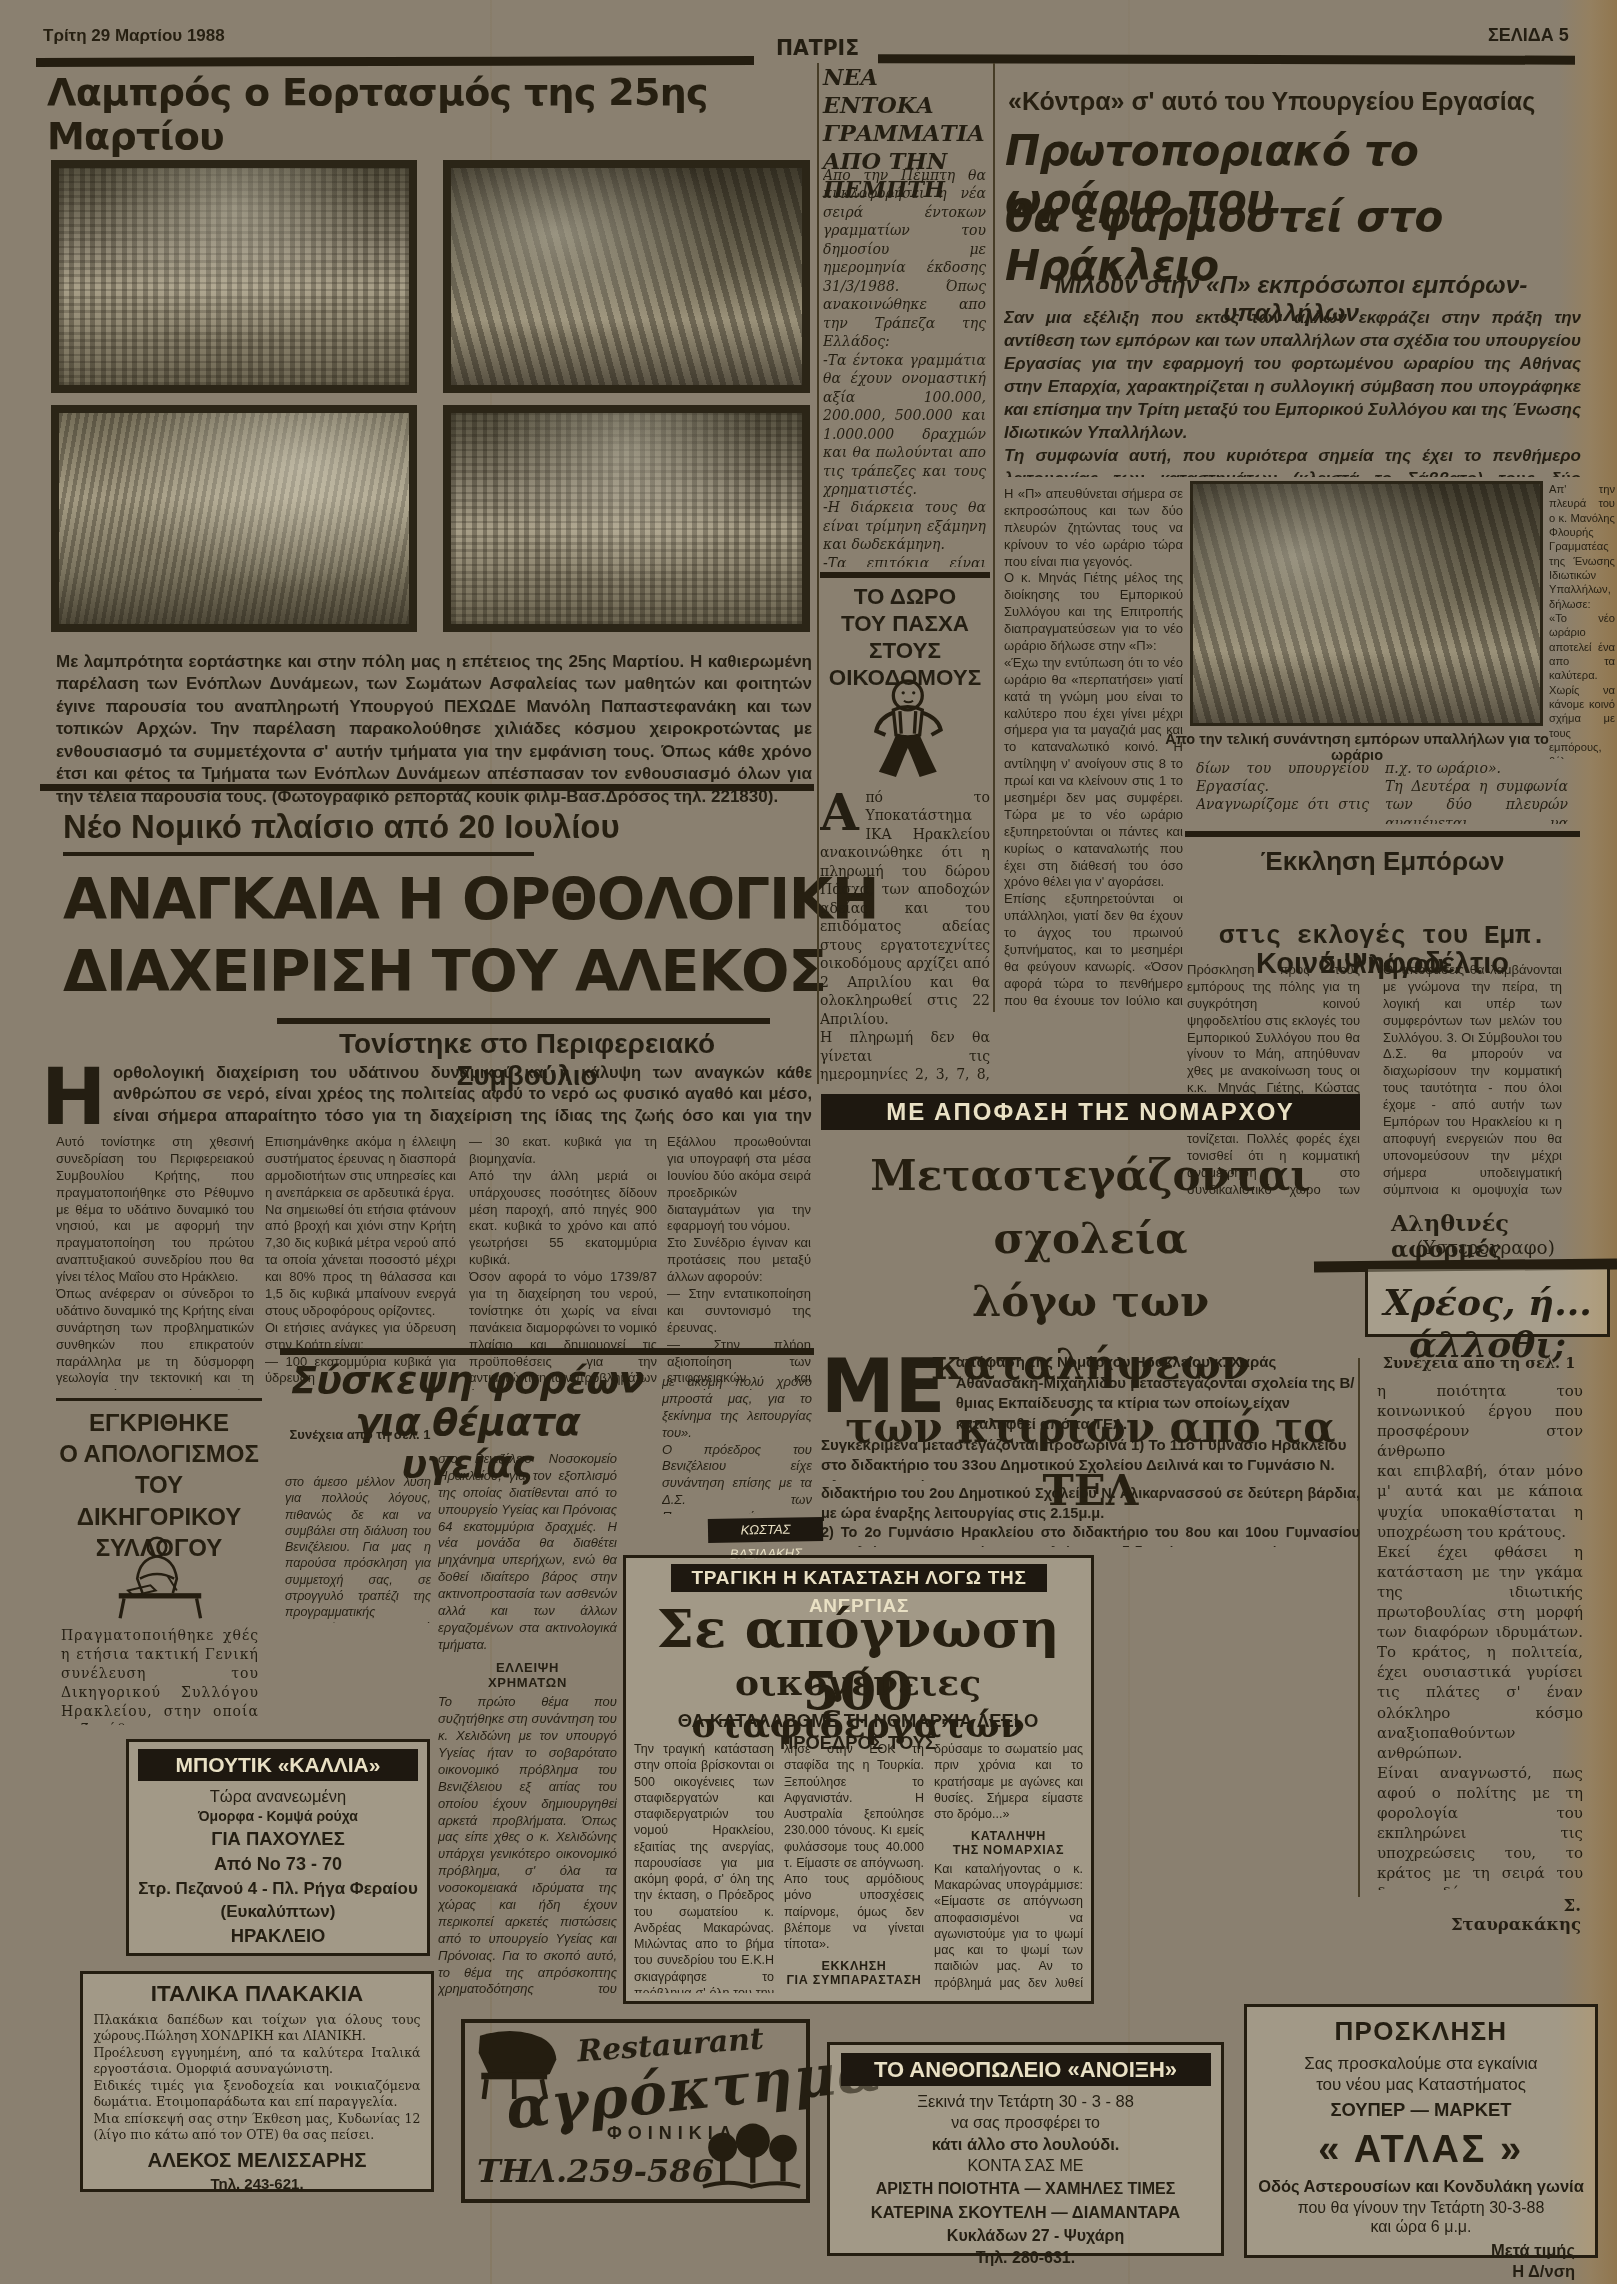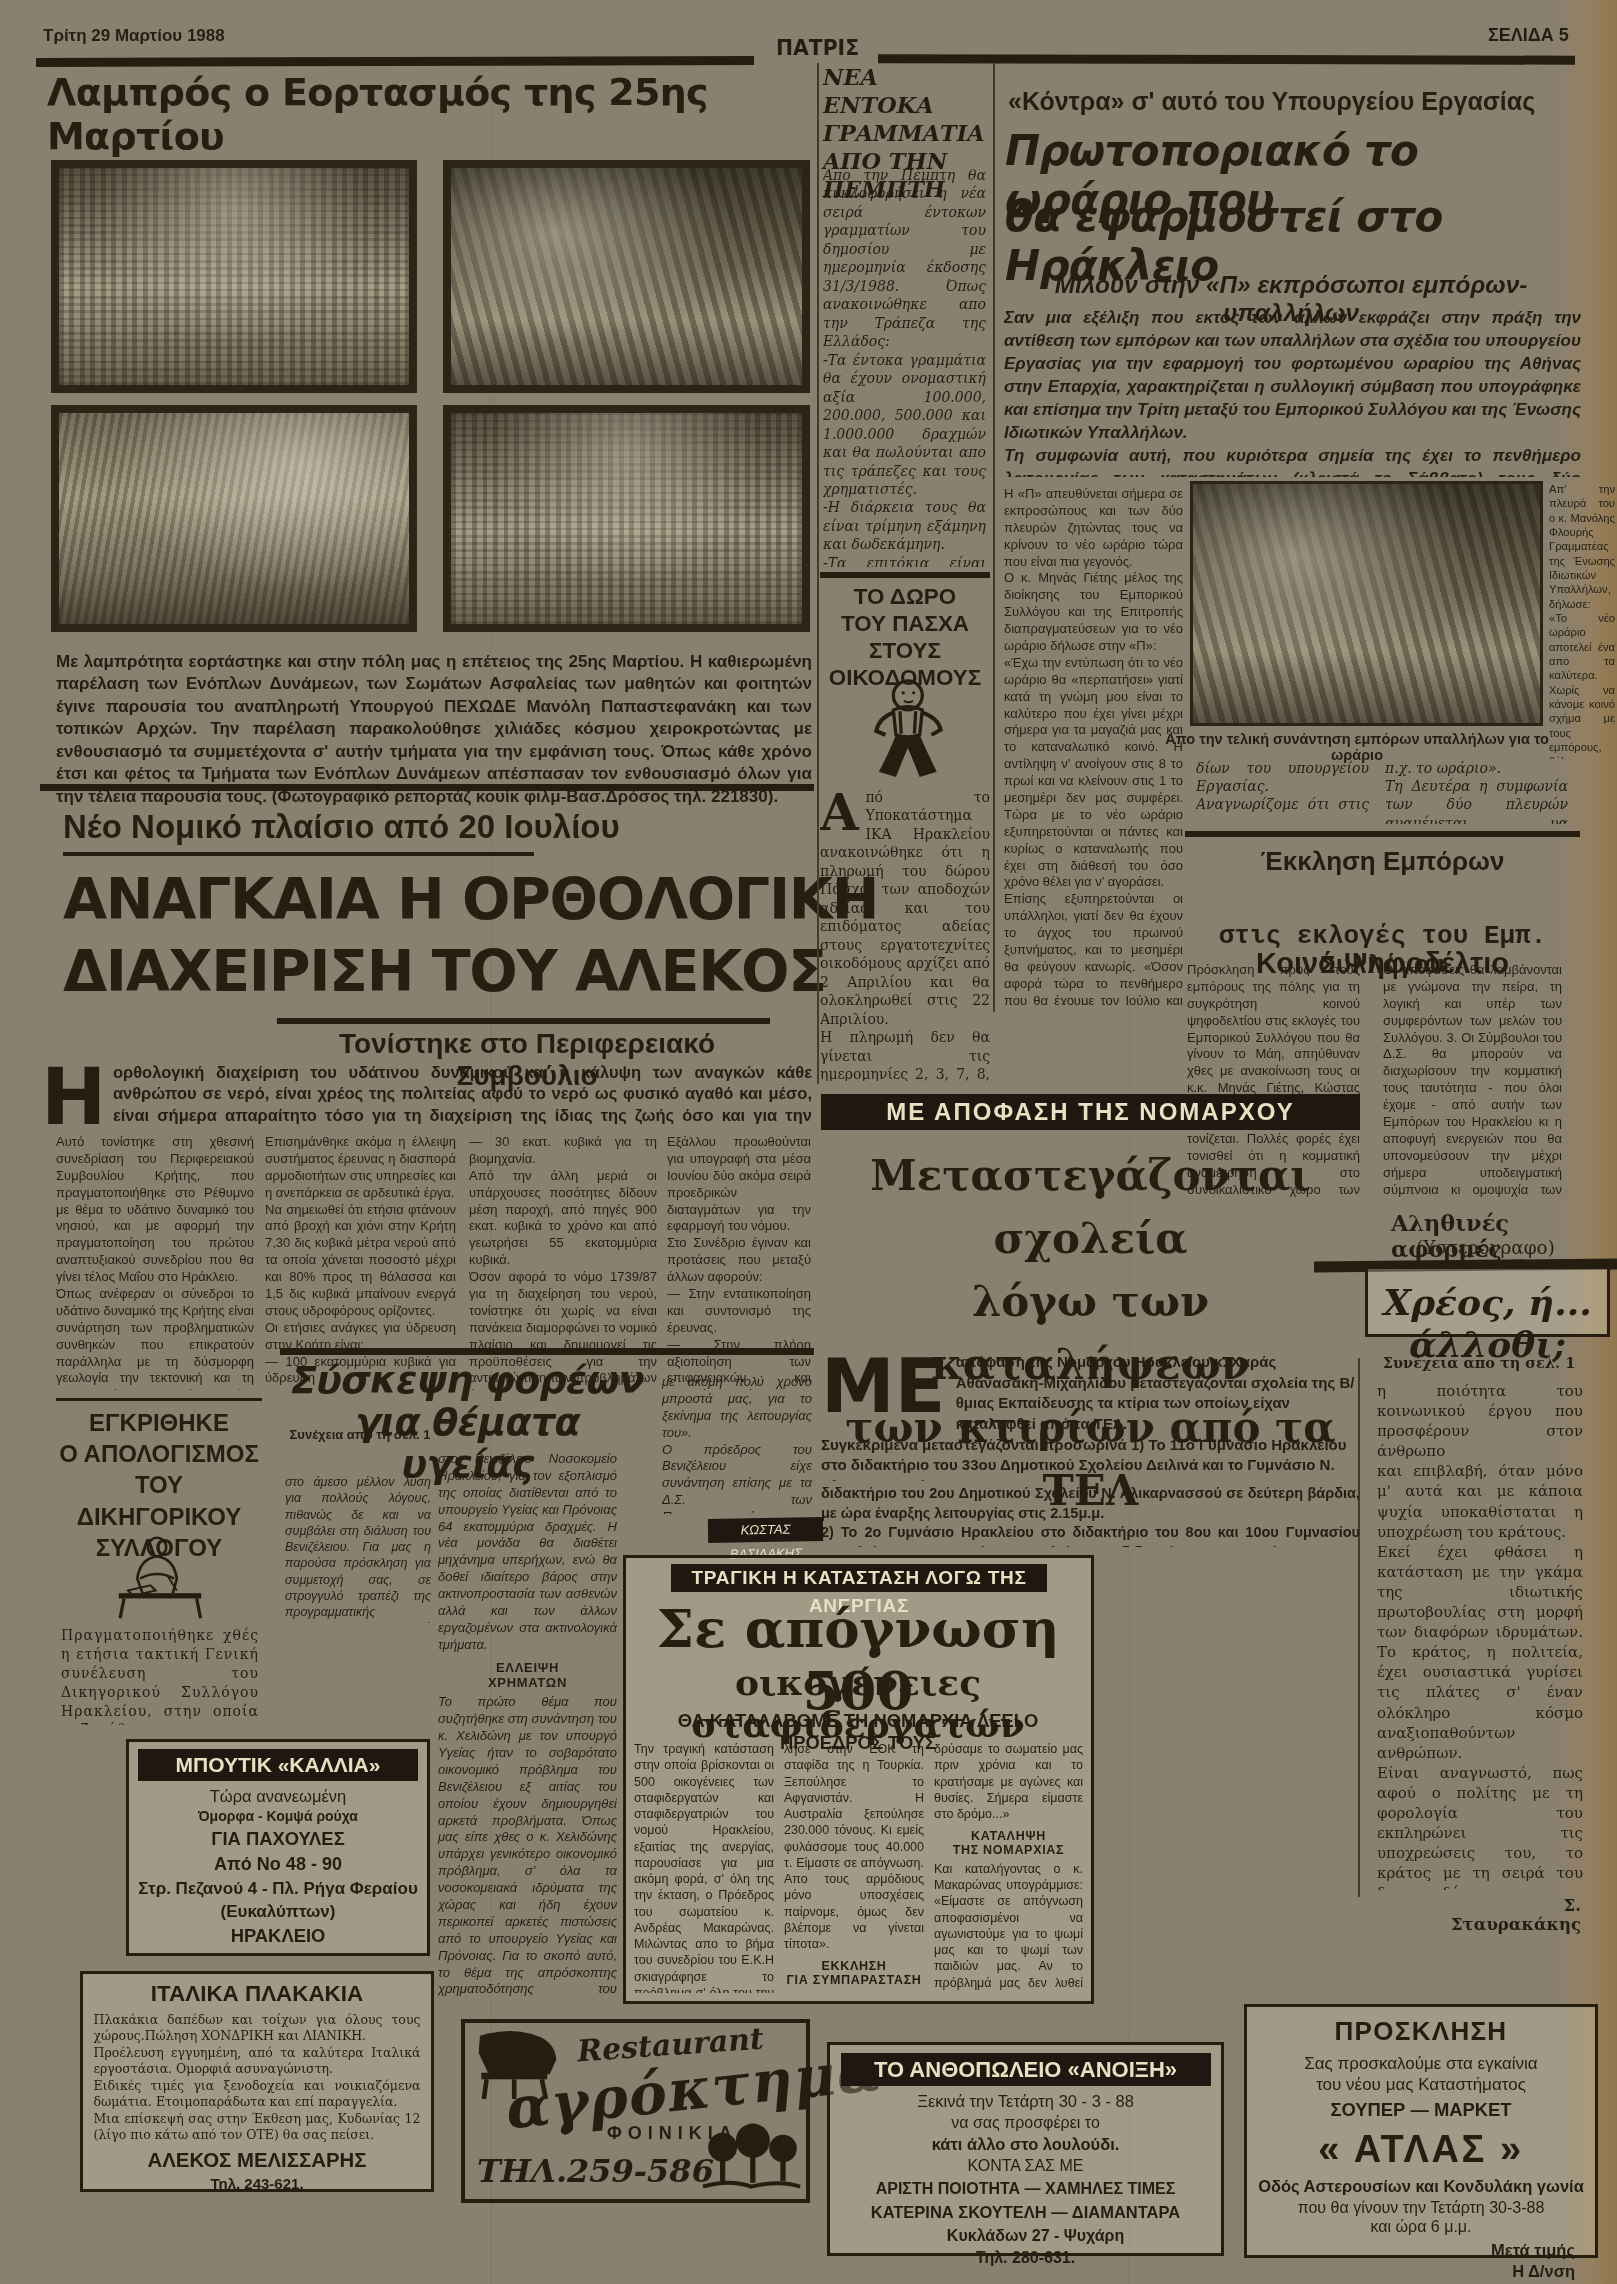--- a/index.html
+++ b/index.html
@@ -222,21 +222,21 @@
 
   <div class="abs serif just pre clip" style="left:59px;top:1629px;width:198px;height:0;"></div>
   <div class="abs serif just pre clip" style="left:61px;top:1627px;width:198px;height:0px;"></div>
   <div class="abs serif just pre" style="left:61px;top:1626px;width:198px;height:99px;font-size:14px;line-height:1.35;letter-spacing:1px;overflow:hidden;">Πραγματοποιήθηκε χθές η ετήσια τακτική Γενική συνέλευση του Δικηγορικού Συλλόγου Ηρακλείου, στην οποία συζητήθηκε και εγκρίθηκε ο απολογισμός δράσης του Δ.Σ για το 1987, και ο προϋπολογισμός του 1988.</div>
 
   <div class="abs box" style="left:126px;top:1739px;width:304px;height:217px;border-width:3.3px;">
     <div class="inv ctr sans b" style="margin:6.6px 9.2px 4px 9.2px;height:32px;font-size:21px;line-height:32px;">ΜΠΟΥΤΙΚ «ΚΑΛΛΙΑ»</div>
     <div class="ctr sans" style="font-size:16.5px;line-height:1.35;">Τώρα ανανεωμένη</div>
     <div class="ctr sans b" style="font-size:14px;line-height:1.35;">Όμορφα - Κομψά ρούχα</div>
     <div class="ctr sans b" style="font-size:18.4px;line-height:1.45;">ΓΙΑ ΠΑΧΟΥΛΕΣ</div>
-    <div class="ctr sans b" style="font-size:18px;line-height:1.35;">Από Νο 48 - 90</div>
+    <div class="ctr sans b" style="font-size:18px;line-height:1.35;">Από Νο 73 - 70</div>
     <div class="ctr sans b" style="font-size:17px;line-height:1.45;">Στρ. Πεζανού 4 - Πλ. Ρήγα Φεραίου</div>
     <div class="ctr sans b" style="font-size:17px;line-height:1.3;">(Ευκαλύπτων)</div>
     <div class="ctr sans b" style="font-size:18.4px;line-height:1.4;">ΗΡΑΚΛΕΙΟ</div>
   </div>
 
   <div class="abs box" style="left:80px;top:1971px;width:354px;height:221px;border-width:3.3px;">
     <div class="ctr sans b" style="font-size:22.4px;margin-top:6.6px;">ΙΤΑΛΙΚΑ ΠΛΑΚΑΚΙΑ</div>
     <div class="just serif pre" style="font-size:12.5px;line-height:1.32;margin:5.3px 10.5px 0 10.5px;">Πλακάκια δαπέδων και τοίχων για όλους τους χώρους.Πώληση ΧΟΝΔΡΙΚΗ και ΛΙΑΝΙΚΗ.
 Προέλευση εγγυημένη, από τα καλύτερα Ιταλικά εργοστάσια. Ομορφιά ασυναγώνιστη.
 Ειδικές τιμές για ξενοδοχεία και νοικιαζόμενα δωμάτια. Ετοιμοπαράδωτα και επί παραγγελία.

